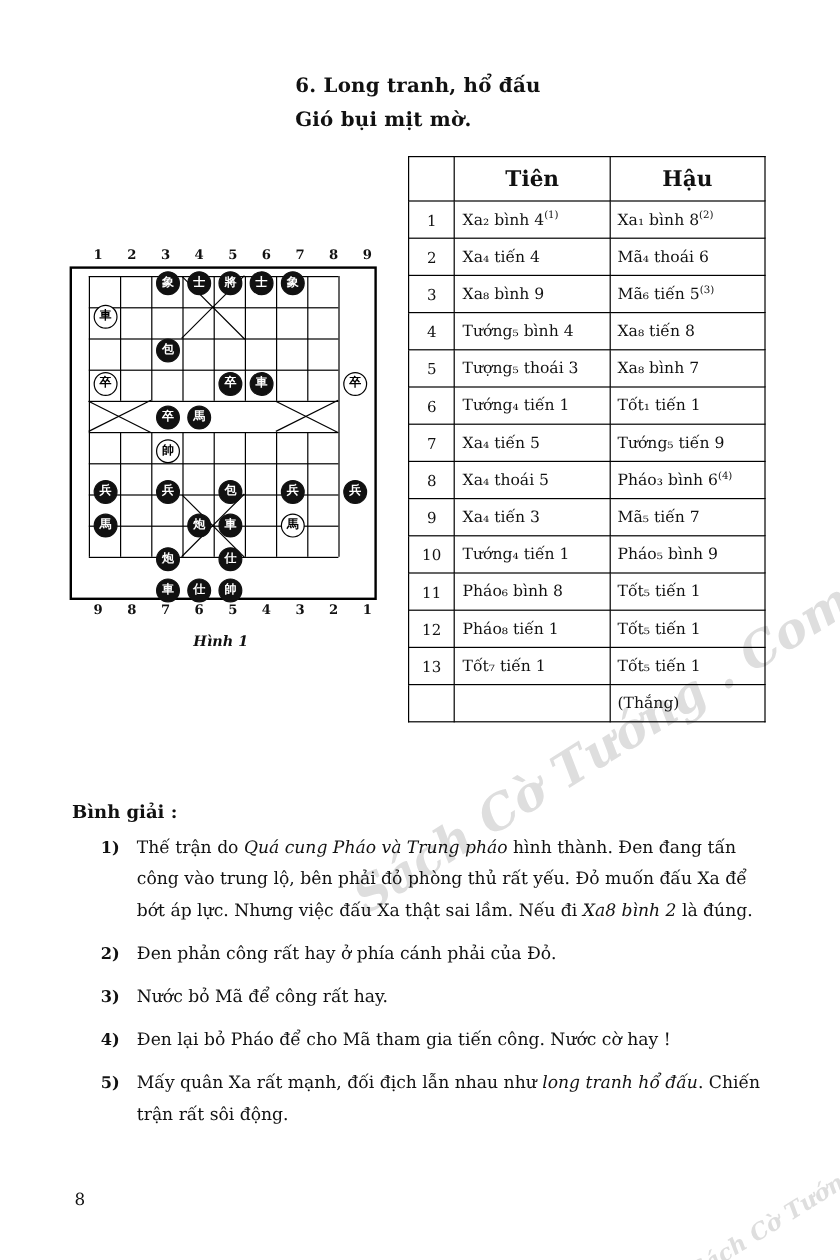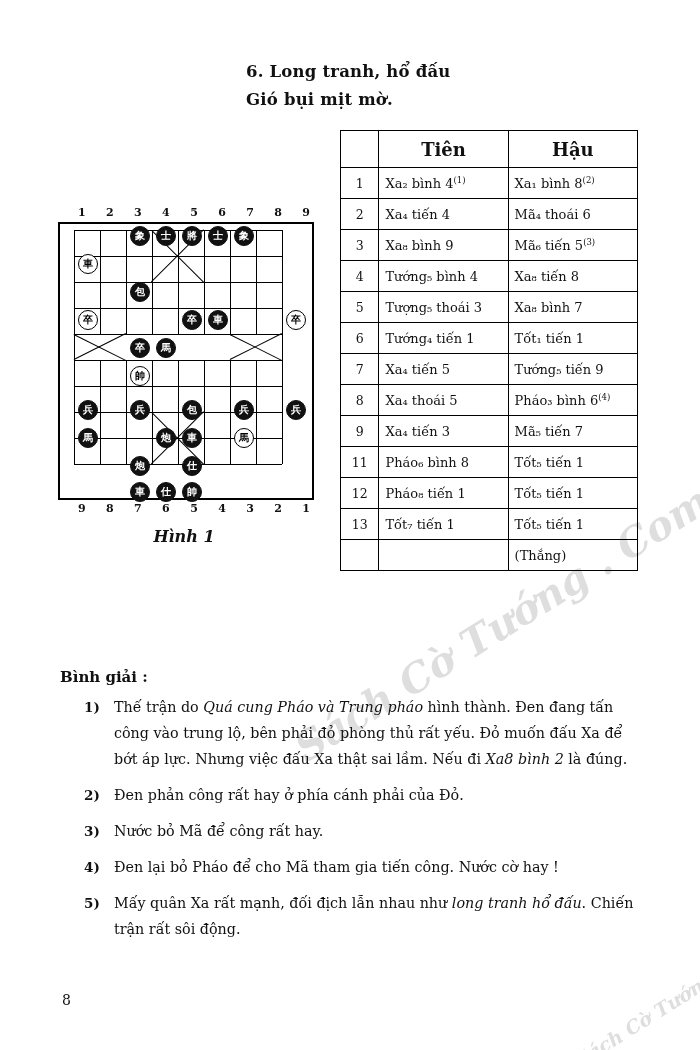--- a/index.html
+++ b/index.html
@@ -42,21 +42,21 @@
     border:1.4px solid #000;background:#fff;
     font-family:"DejaVu Sans", sans-serif;
     font-size:10px;line-height:17px;text-align:center;
     font-weight:bold;color:#000;
     box-sizing:border-box;
   }
   .piece.black{background:#111;color:#fff;border-color:#111;}
   .fig-caption{
     margin-top:12px;text-align:center;width:252px;
     font-family:"DejaVu Serif", serif;
-    font-style:italic;font-weight:bold;font-size:16px;
+    font-style:italic;font-weight:bold;font-size:12px;
   }
 
   
   .moves{
     position:absolute;left:340px;top:130px;width:298px;
     border-collapse:collapse;
     font-family:"DejaVu Serif", serif;
     font-size:13px;
   }
   .moves td,.moves th{
@@ -259,20 +259,25 @@
           <td class="num">8</td>
           <td class="mv">Xa₄ thoái 5</td>
           <td class="mv">Pháo₃ bình 6<sup>(4)</sup></td>
         </tr>
         <tr>
           <td class="num">9</td>
           <td class="mv">Xa₄ tiến 3</td>
           <td class="mv">Mã₅ tiến 7</td>
         </tr>
         <tr>
+          <td class="num">10</td>
+          <td class="mv">Tướng₄ tiến 1</td>
+          <td class="mv">Pháo₅ bình 9</td>
+        </tr>
+        <tr>
           <td class="num">11</td>
           <td class="mv">Pháo₆ bình 8</td>
           <td class="mv">Tốt₅ tiến 1</td>
         </tr>
         <tr>
           <td class="num">12</td>
           <td class="mv">Pháo₈ tiến 1</td>
           <td class="mv">Tốt₅ tiến 1</td>
         </tr>
         <tr>

